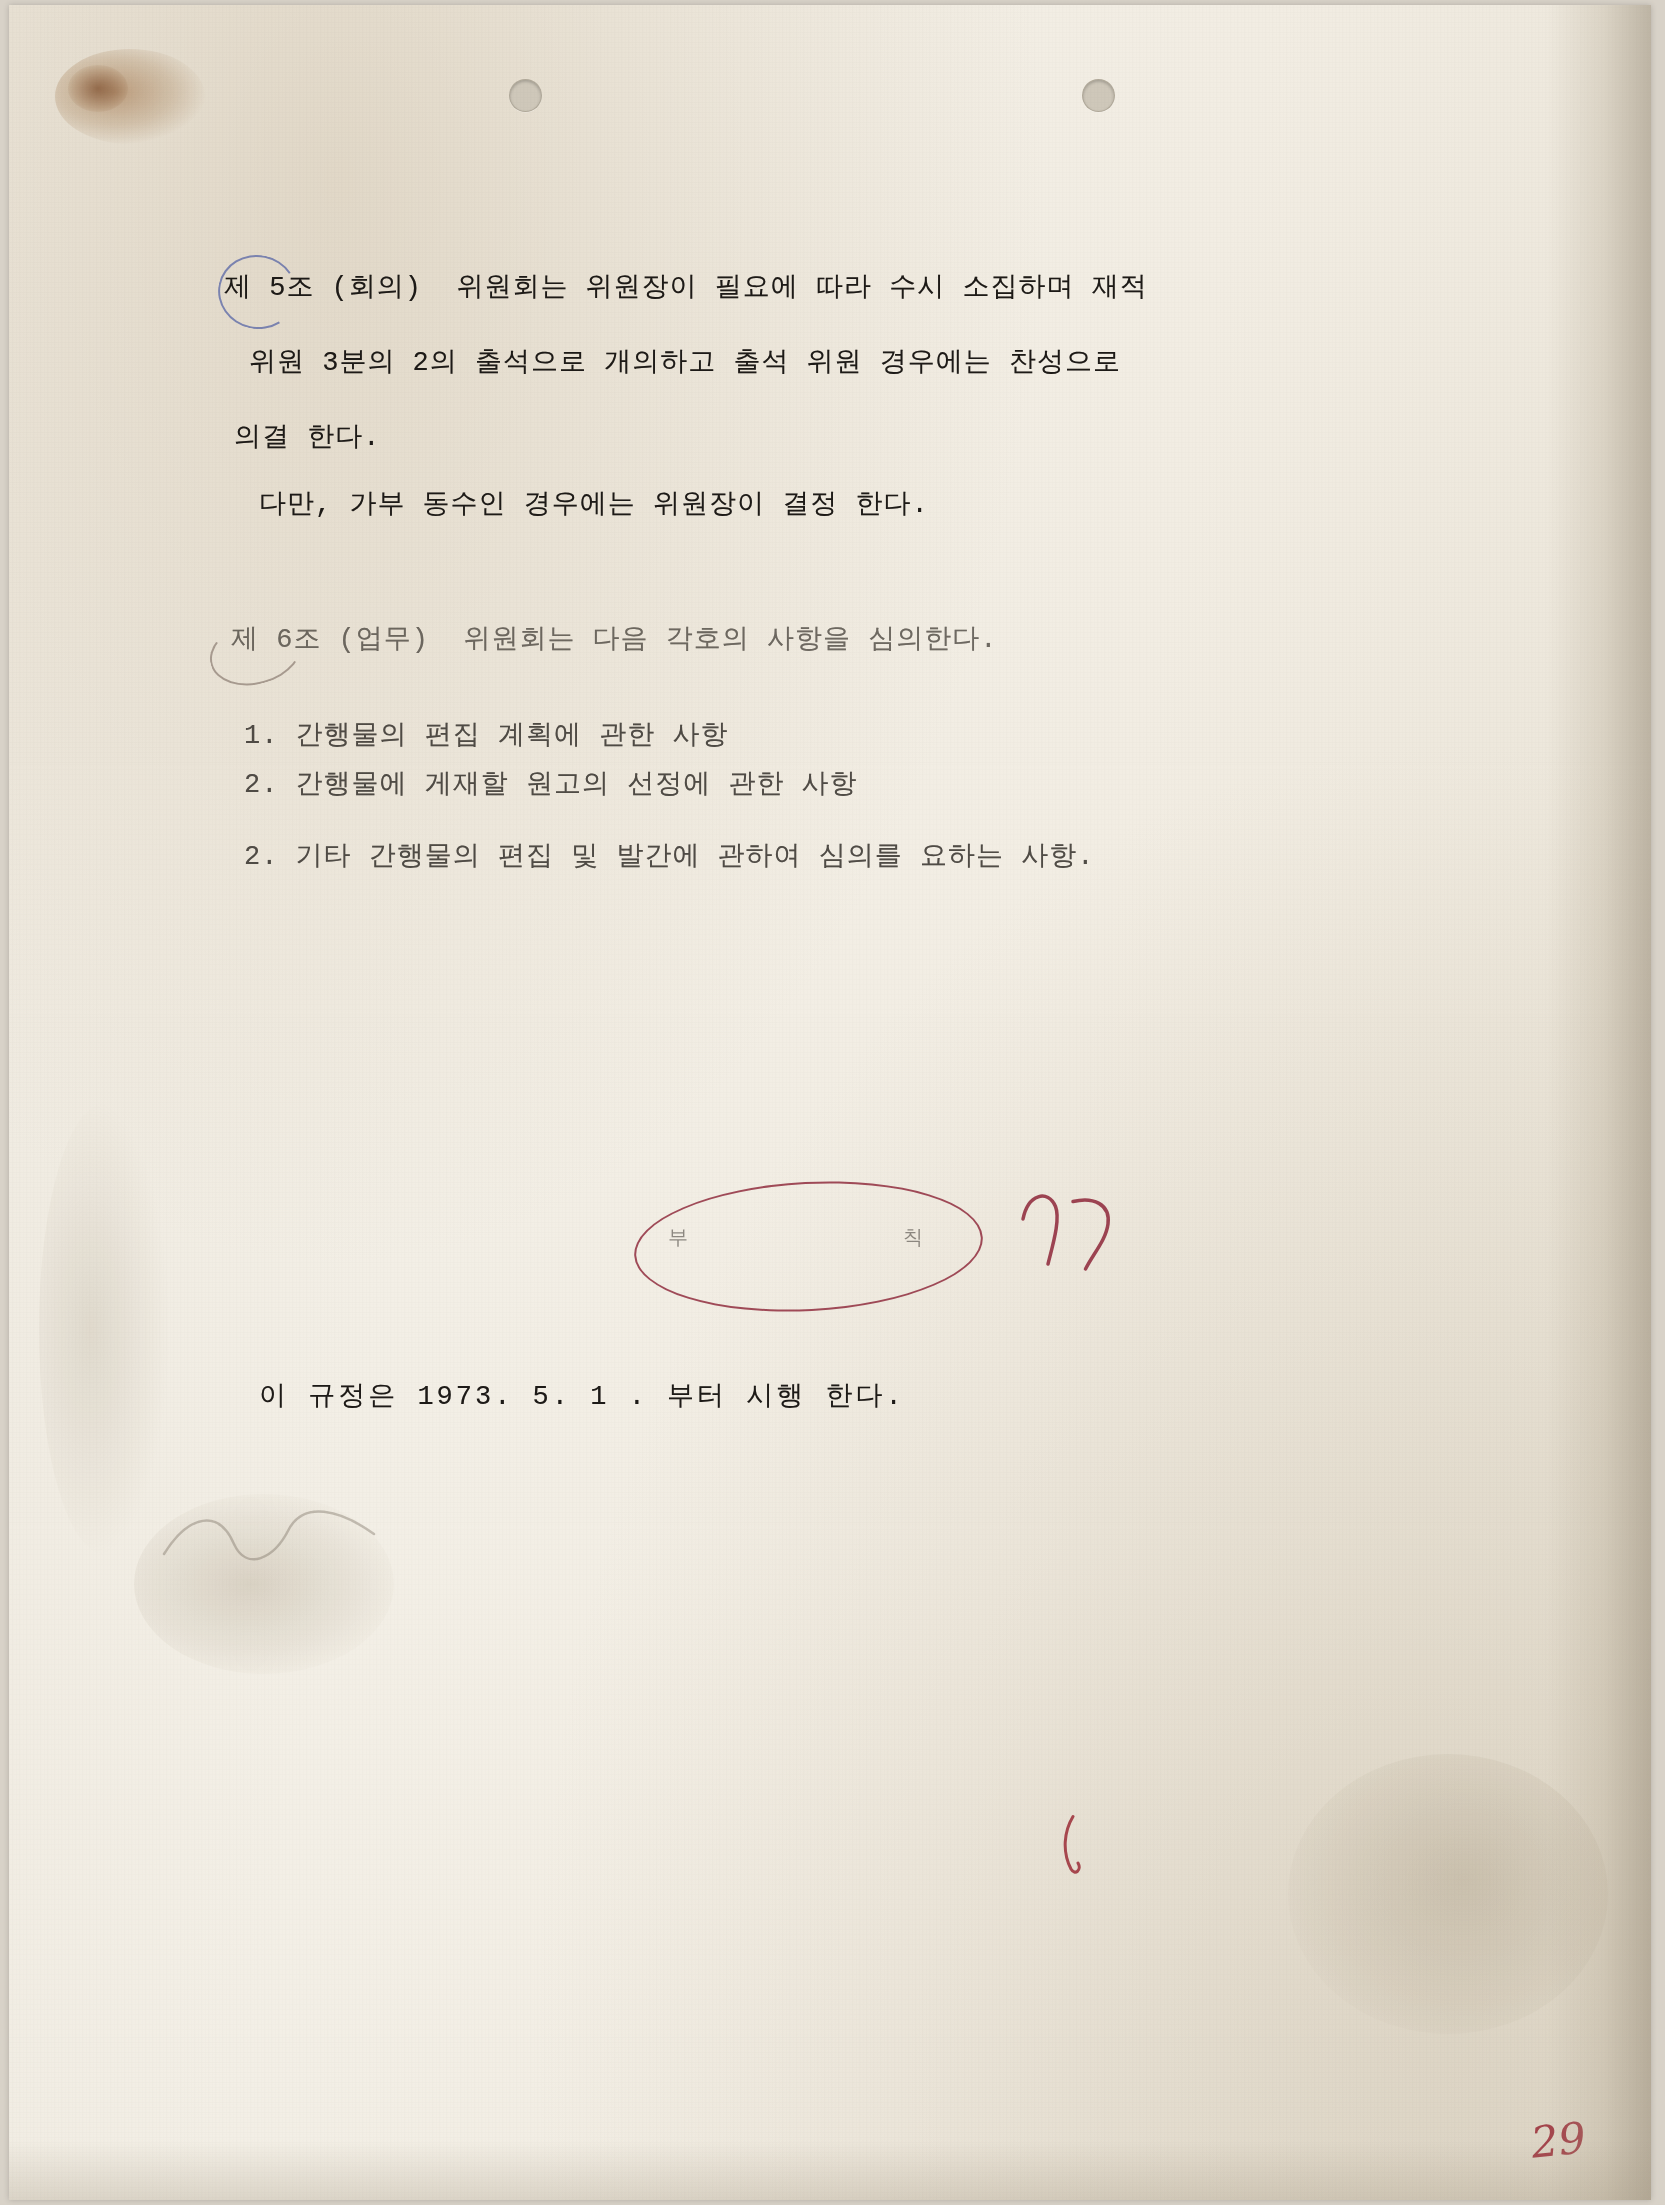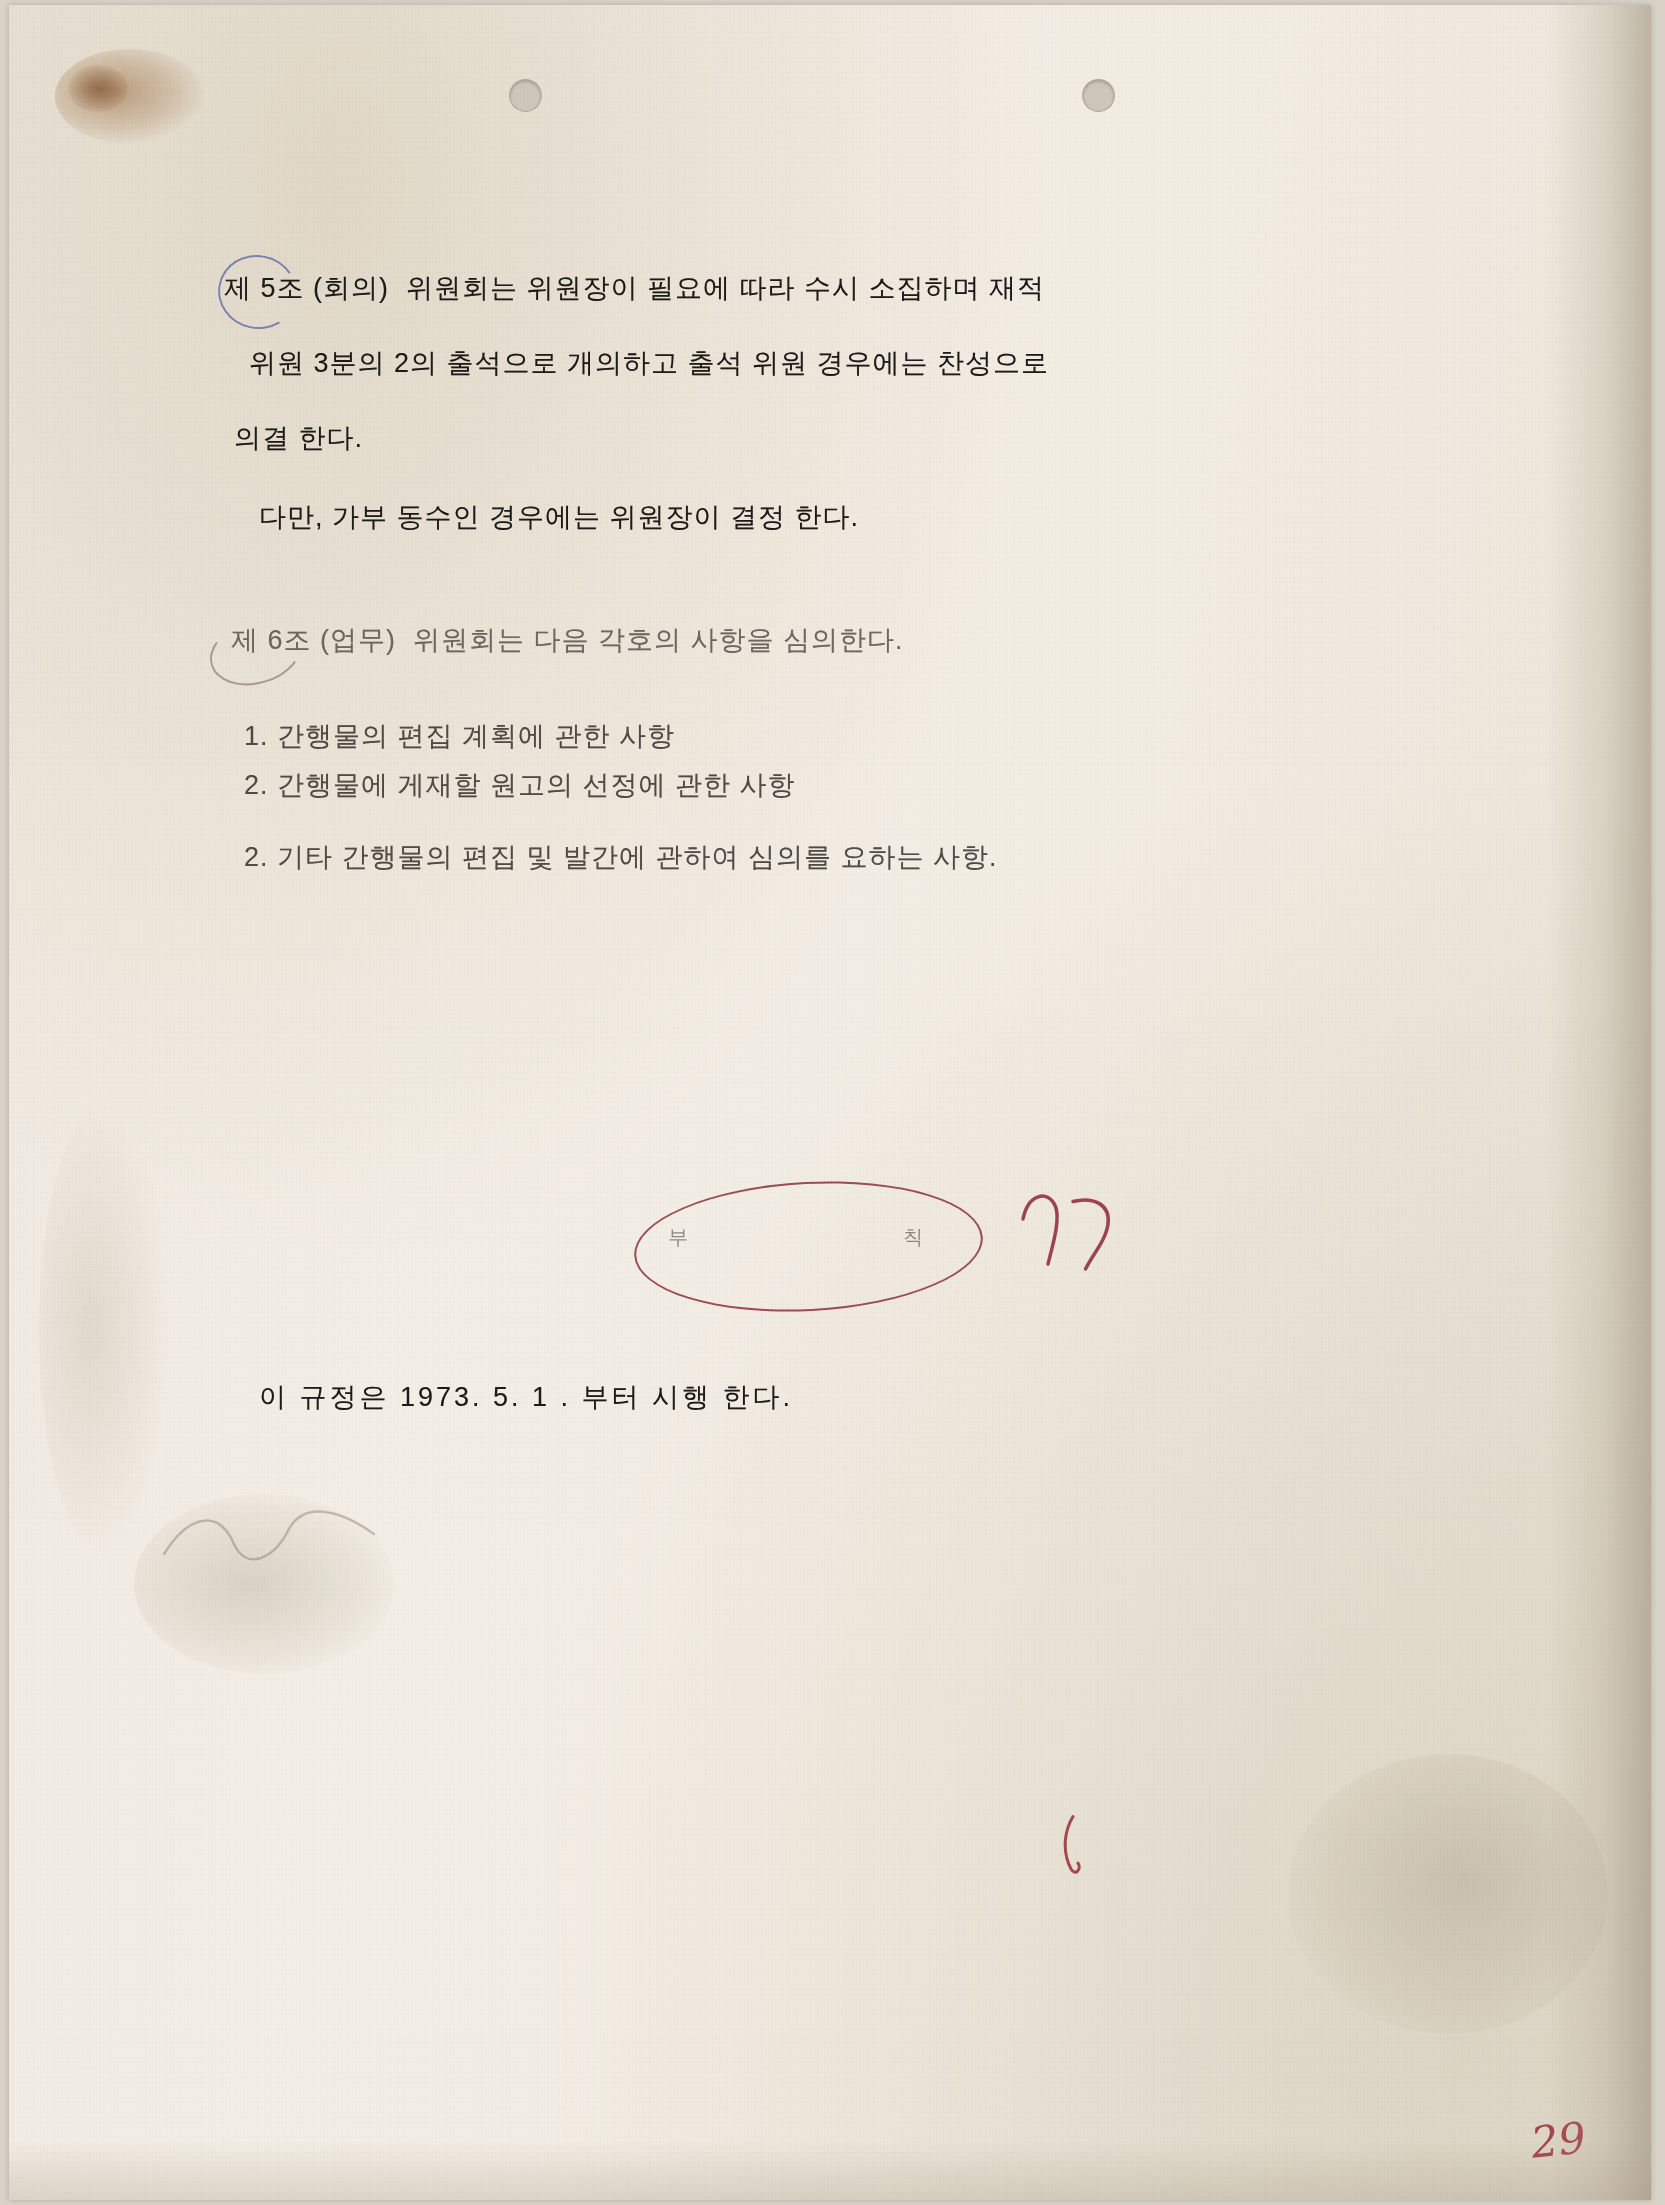--- a/index.html
+++ b/index.html
@@ -88,31 +88,31 @@
     background: radial-gradient(ellipse at 45% 50%, rgba(168,156,134,0.30) 0%, rgba(180,170,150,0.12) 55%, rgba(200,190,170,0) 78%); }
   .stain-d { left: 1279px; top: 1749px; width: 320px; height: 280px;
     background: radial-gradient(ellipse at 55% 45%, rgba(172,160,138,0.28) 0%, rgba(185,174,152,0.10) 58%, rgba(200,190,170,0) 80%); }
   .stain-e { left: 30px; top: 1099px; width: 130px; height: 450px;
     background: radial-gradient(ellipse at 40% 50%, rgba(175,164,144,0.22) 0%, rgba(190,180,160,0) 72%); }
 
   
   .typed {
     position: absolute;
     color: #1d1a17;
-    font-family: Liberation Sans, sans-serif;
+    font-family: Liberation Mono, monospace;
     letter-spacing: 1px;
     white-space: pre;
     text-shadow: 0 0 0.5px rgba(40,35,30,0.35);
   }
   .ln { font-size: 27px; line-height: 1.0; }
 
   .l1 { left: 215px; top: 270px; }
   .l2 { left: 240px; top: 345px; }
   .l3 { left: 225px; top: 420px; }
-  .l4 { left: 250px; top: 499px; }
+  .l4 { left: 250px; top: 487px; }
 
   .l5 { left: 210px; top: 622px; }
   .l6 { left: 235px; top: 694px; margin-top: 24px; }
   .l7 { left: 235px; top: 767px; }
   .l8 { left: 235px; top: 839px; }
 
   .l9 { left: 250px; top: 1379px; letter-spacing: 3px; }
 
   
   .faded { color: #4a453e; opacity: 0.78; margin-left: 12px; }

